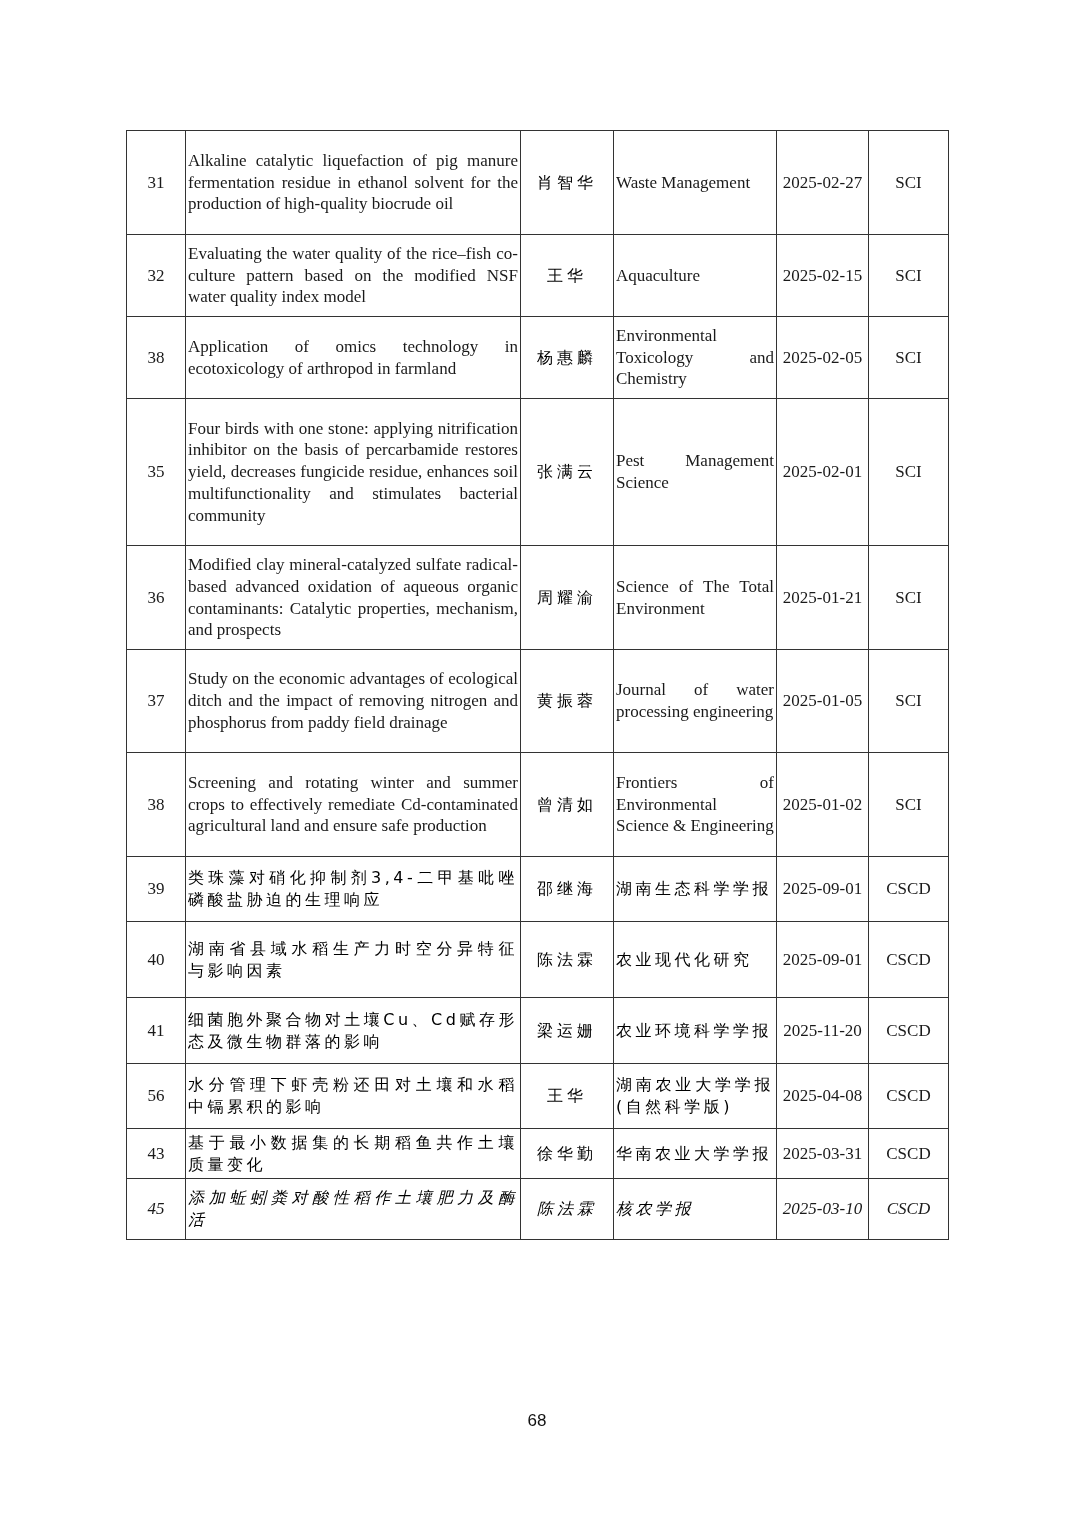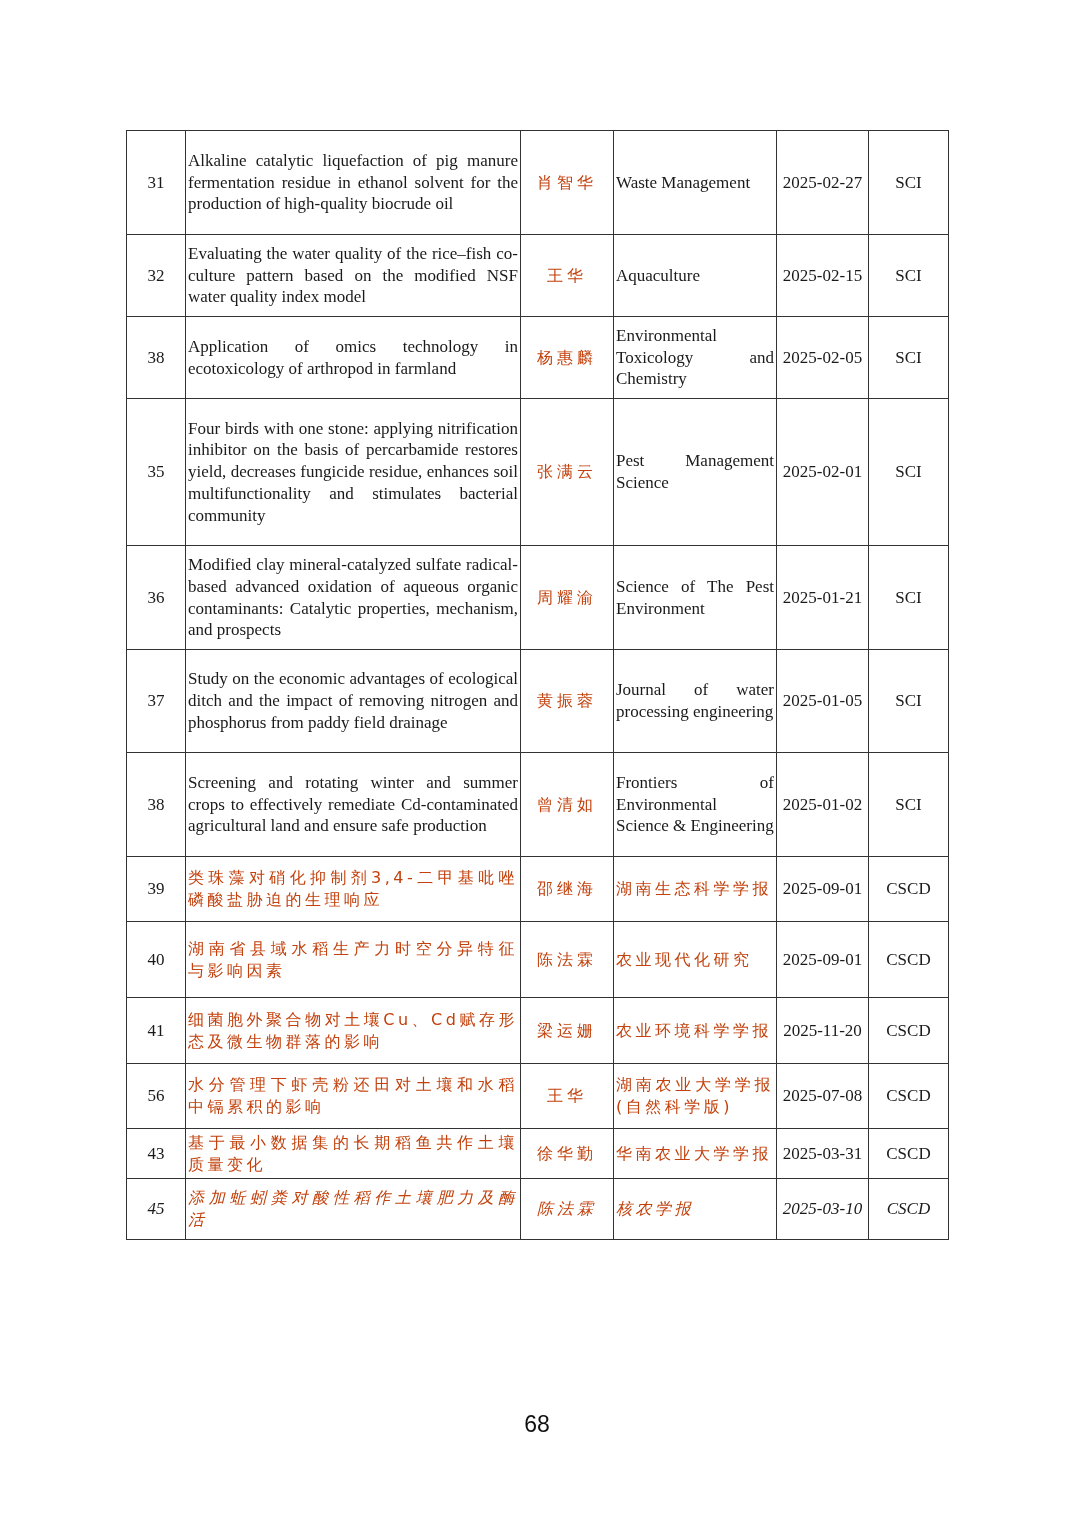--- a/index.html
+++ b/index.html
@@ -40,32 +40,32 @@
     col.c-author { width: 93px; }
     col.c-journal { width: 163px; }
     col.c-date { width: 92px; }
     col.c-level { width: 80px; }
     td.no, td.author, td.date, td.level { text-align: center; }
     td.title, td.journal { text-align: justify; text-align-last: left; }
     td.title.cn, td.journal.cn, td.author {
       font-family: "DejaVu Sans", sans-serif;
       font-size: 16px;
       letter-spacing: 3.5px;
-      color: #c2410c;
+      color: #000000;
     }
     td.author { letter-spacing: 4px; }
     td.date { word-break: break-all; padding: 0 6px; }
     .page-number {
       position: absolute;
       top: 1411px;
       left: 0;
       width: 1074px;
       text-align: center;
       font-family: "Liberation Sans", sans-serif;
-      font-size: 23px;
+      font-size: 17px;
       color: #111;
     }
   </style>
 </head>
 <body>
 
 <div class="page">
   <table class="pubs">
     <colgroup>
       <col class="c-no">
@@ -111,21 +111,21 @@
       <td class="author">张满云</td>
       <td class="journal">Pest Management Science</td>
       <td class="date">2025-02-01</td>
       <td class="level">SCI</td>
     </tr>
 
     <tr style="height: 104px;">
       <td class="no">36</td>
       <td class="title">Modified clay mineral-catalyzed sulfate radical-based advanced oxidation of aqueous organic contaminants: Catalytic properties, mechanism, and prospects</td>
       <td class="author">周耀渝</td>
-      <td class="journal">Science of The Pest Environment</td>
+      <td class="journal">Science of The Total Environment</td>
       <td class="date">2025-01-21</td>
       <td class="level">SCI</td>
     </tr>
 
     <tr style="height: 103px;">
       <td class="no">37</td>
       <td class="title">Study on the economic advantages of ecological ditch and the impact of removing nitrogen and phosphorus from paddy field drainage</td>
       <td class="author">黄振蓉</td>
       <td class="journal">Journal of water processing engineering</td>
       <td class="date">2025-01-05</td>
@@ -166,21 +166,21 @@
       <td class="journal cn">农业环境科学学报</td>
       <td class="date">2025-11-20</td>
       <td class="level">CSCD</td>
     </tr>
 
     <tr style="height: 65px;">
       <td class="no">56</td>
       <td class="title cn">水分管理下虾壳粉还田对土壤和水稻中镉累积的影响</td>
       <td class="author">王华</td>
       <td class="journal cn">湖南农业大学学报(自然科学版)</td>
-      <td class="date">2025-07-08</td>
+      <td class="date">2025-04-08</td>
       <td class="level">CSCD</td>
     </tr>
 
     <tr style="height: 50px;">
       <td class="no">43</td>
       <td class="title cn">基于最小数据集的长期稻鱼共作土壤质量变化</td>
       <td class="author">徐华勤</td>
       <td class="journal cn">华南农业大学学报</td>
       <td class="date">2025-03-31</td>
       <td class="level">CSCD</td>

